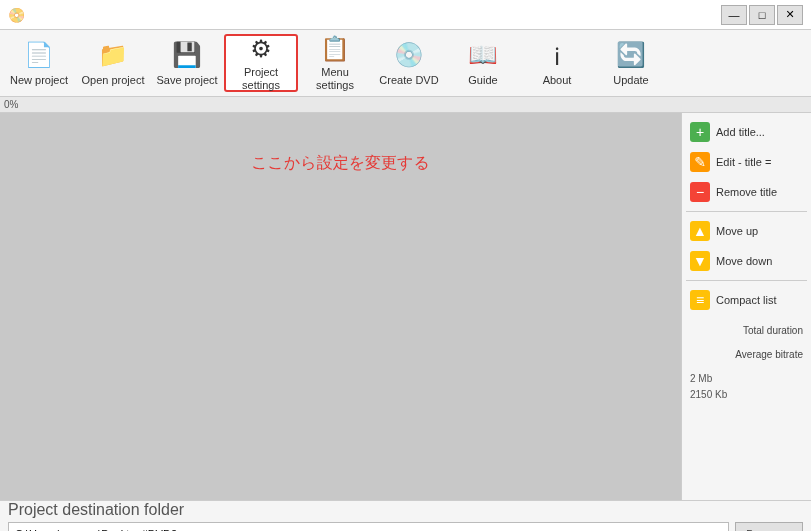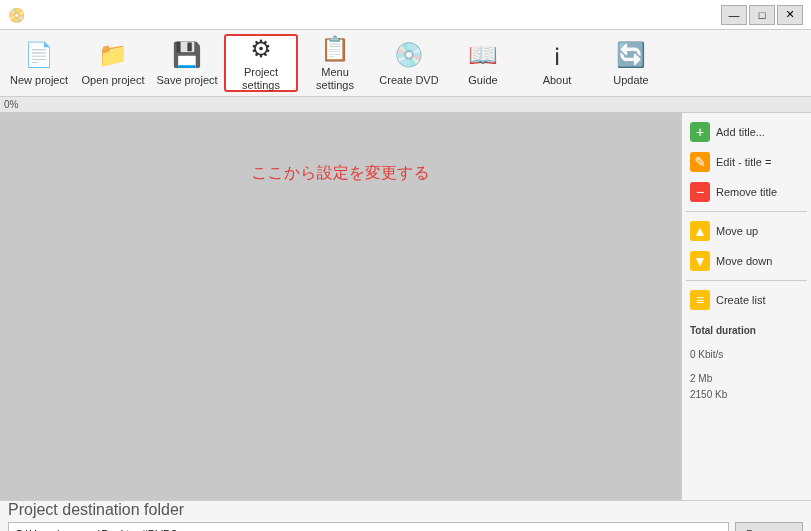--- a/index.html
+++ b/index.html
@@ -108,21 +108,21 @@
       flex: 1;
       background: #c8c8c8;
       position: relative;
       display: flex;
       align-items: flex-start;
       justify-content: center;
     }
     .content-annotation {
       color: #e53935;
       font-size: 16px;
-      margin-top: 50px;
+      margin-top: 40px;
       font-weight: normal;
     }
 
     
     .right-sidebar {
       width: 130px;
       background: #f5f5f5;
       border-left: 1px solid #ccc;
       display: flex;
       flex-direction: column;
@@ -160,22 +160,23 @@
       margin: 2px 0;
     }
 
     .sidebar-stats {
       padding: 6px 4px;
       font-size: 10px;
       color: #555;
       line-height: 1.6;
     }
     .stats-label {
-      font-weight: bold;
+      font-weight: normal;
       color: #444;
+      text-align: right;
     }
     .stats-section {
       margin-bottom: 8px;
     }
 
     
     .bottom-area {
       height: 46px;
       background: #f5f5f5;
       border-top: 1px solid #ccc;
@@ -288,28 +289,28 @@
       <div class="sb-icon gold">▲</div>
       <span>Move up</span>
     </div>
       <div class="sidebar-btn">
       <div class="sb-icon gold">▼</div>
       <span>Move down</span>
     </div>
       <div class="sidebar-divider"></div>
       <div class="sidebar-btn">
       <div class="sb-icon gold">≡</div>
-      <span>Create list</span>
+      <span>Compact list</span>
     </div>
       <div class="sidebar-stats">
     <div class="stats-section">
       <div class="stats-label">Total duration</div>
     </div>
     <div class="stats-section">
-      <div>0 Kbit/s</div>
+      <div class="stats-label">Average bitrate</div>
     </div>
     <div class="stats-section">
       <div>2 Mb</div>
       <div>2150 Kb</div>
     </div>
   </div>
     </div>
 </div>
 
 <div class="bottom-area">

